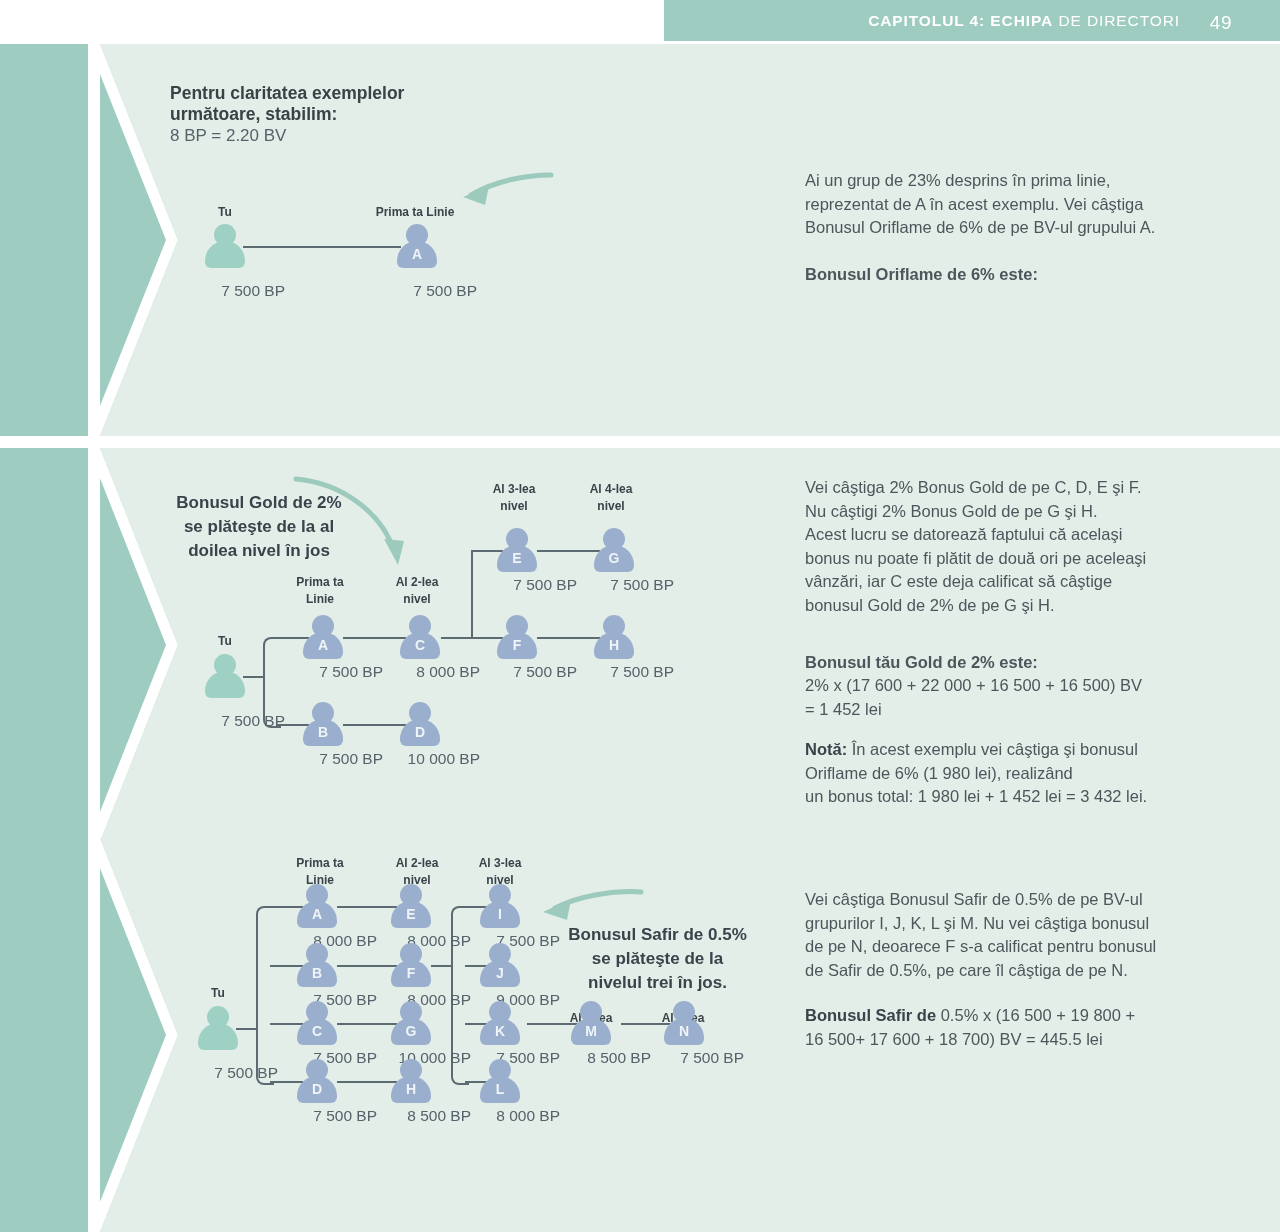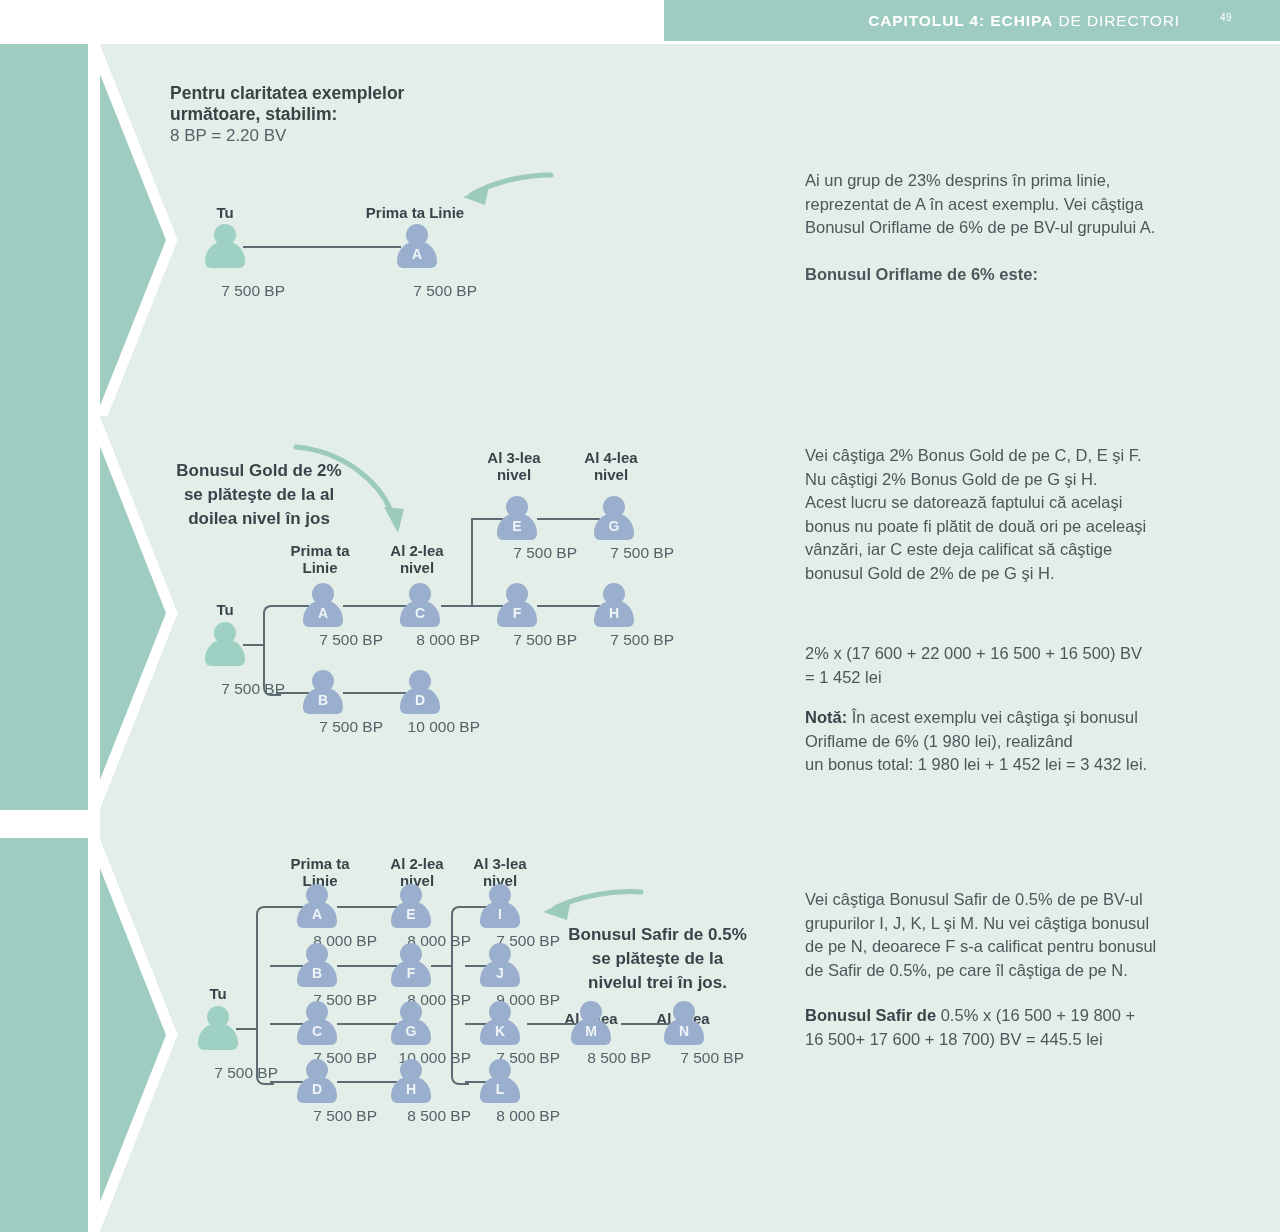--- a/index.html
+++ b/index.html
@@ -19,27 +19,27 @@
   }
   .header-text{
     position:absolute;right:100px;top:12px;
     font-size:15.5px;letter-spacing:.9px;color:#ffffff;
     white-space:nowrap;
   }
   .header-text b{font-weight:bold;}
   .header-text span.light{font-weight:normal;}
   .header-page{
     position:absolute;right:48px;top:12px;
-    font-size:10px;color:#ffffff;letter-spacing:.5px;
+    font-size:19px;color:#ffffff;letter-spacing:.5px;
   }
 
   
   .panel{position:absolute;left:0;width:1280px;overflow:hidden;}
   .panel.p1{top:44px;height:392px;}
-  .panel.p2{top:416px;height:475px;}
+  .panel.p2{top:448px;height:475px;}
   .panel.p3{top:838px;height:394px;}
   
   .panel .wedge{
     position:absolute;left:0;top:0;width:190px;height:100%;
   }
   .panel .wedge svg{display:block;}
 
   .panel .content{
     position:absolute;top:0;height:100%;
     background:#e4eee9;
@@ -65,21 +65,21 @@
     background:#9aafcd;
     border-radius:20px 20px 6px 6px;
   }
   .node.teal-node .head,.node.teal-node .body-sh{background:#9ed0c4;}
   .node .letter{
     position:absolute;left:0;top:22px;width:40px;text-align:center;
     font-size:14px;color:#eef4f7;font-weight:bold;
     z-index:3;
   }
   .nlabel{
-    position:absolute;text-align:center;font-size:15px;font-weight:bold;
+    position:absolute;text-align:center;font-size:12px;font-weight:bold;
     color:#39434a;line-height:17px;white-space:pre-line;
   }
   .nbp{
     position:absolute;text-align:right;font-size:15.5px;color:#55626a;
     white-space:nowrap;
   }
   .hline{position:absolute;height:2px;background:#5c6b72;}
   .vline{position:absolute;width:2px;background:#5c6b72;}
   .brk{position:absolute;border:2px solid #5c6b72;border-right:none;
        border-radius:8px 0 0 8px;background:transparent;}
@@ -252,20 +252,21 @@
     <div class="letter">D</div>
   </div>
   <div class="nbp" style="left:360px;top:302px;width:120px;">10 000 BP</div>
 
   <div class="body-text" style="left:805px;top:28px;width:460px;">Vei câştiga 2% Bonus Gold de pe C, D, E şi F.
 Nu câştigi 2% Bonus Gold de pe G şi H.
 Acest lucru se datorează faptului că acelaşi
 bonus nu poate fi plătit de două ori pe aceleaşi
 vânzări, iar C este deja calificat să câştige
 bonusul Gold de 2% de pe G şi H.</div>
+  <div class="body-text hd" style="left:805px;top:203px;width:460px;font-weight:bold;">Bonusul tău Gold de 2% este:</div>
   <div class="body-text" style="left:805px;top:226px;width:460px;">2% x (17 600 + 22 000 + 16 500 + 16 500) BV
 = 1 452 lei</div>
   <div class="body-text" style="left:805px;top:290px;width:460px;"><span class="hd">Notă:</span><span> În acest exemplu vei câştiga şi bonusul
 Oriflame de 6% (1 980 lei), realizând
 un bonus total: 1 980 lei + 1 452 lei = 3 432 lei.</span></div>
 </div>
 
 <div class="panel p3">
   <div class="content" style="left:100px;width:1180px;"></div>
   <div class="wedge">

